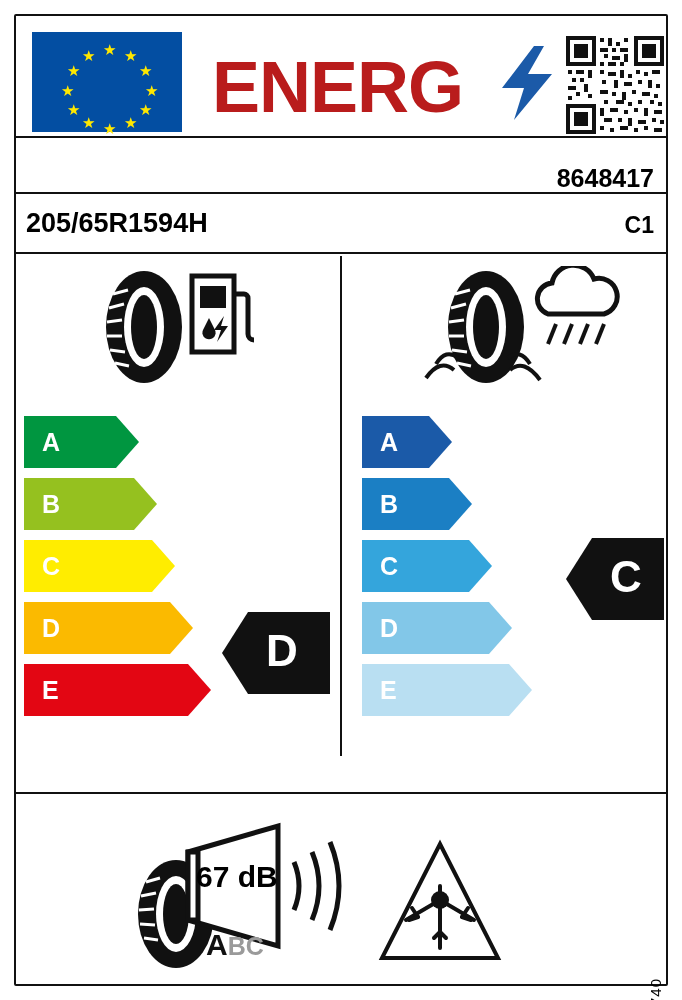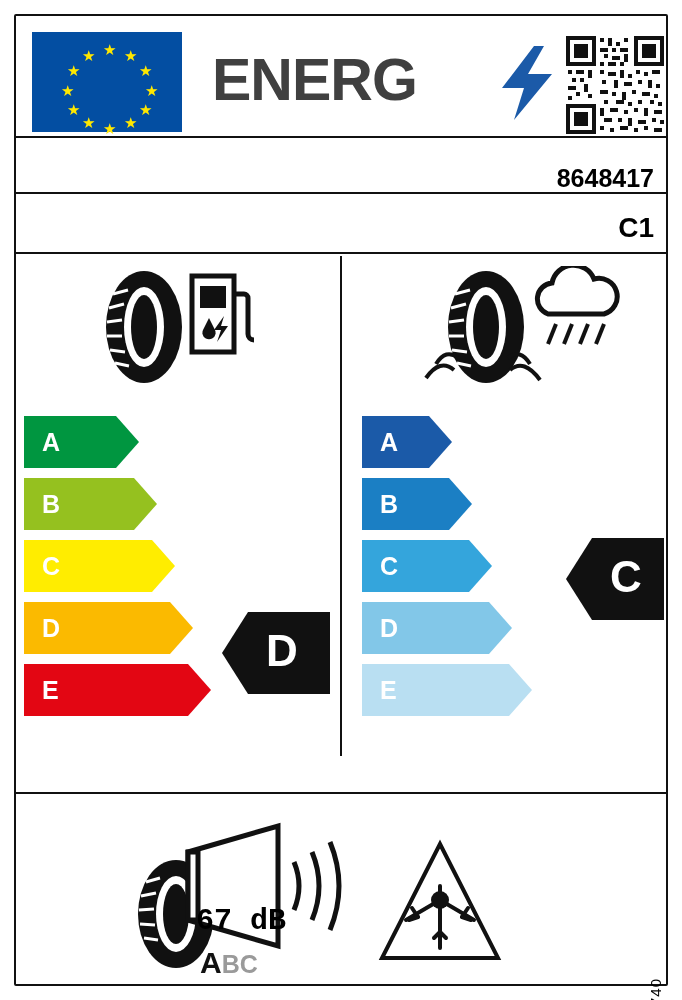--- a/index.html
+++ b/index.html
@@ -4,52 +4,52 @@
 <style>
   html,body{margin:0;padding:0;background:#ffffff;}
   body{width:682px;height:1000px;font-family:"Liberation Sans",sans-serif;color:#000;}
   .label{position:relative;width:682px;height:1000px;box-sizing:border-box;}
   .frame{position:absolute;left:14px;top:14px;width:654px;height:972px;border:2px solid #111;box-sizing:border-box;border-radius:2px;}
 
   
   .header{position:absolute;left:16px;top:16px;width:650px;height:120px;}
   .eu-flag{position:absolute;left:16px;top:16px;width:150px;height:100px;background:#034ea2;}
   .star{position:absolute;color:#ffe800;font-size:15px;line-height:15px;}
-  .energy-word{position:absolute;left:196px;top:30px;font-size:59px;font-weight:bold;letter-spacing:-1px;color:#404040;font-family:"Liberation Sans",sans-serif;}
+  .energy-word{position:absolute;left:196px;top:30px;font-size:72px;font-weight:bold;letter-spacing:-1px;color:#b91c1c;font-family:"Liberation Sans",sans-serif;}
   .bolt{position:absolute;left:484px;top:30px;width:58px;height:74px;}
   .qr{position:absolute;left:550px;top:20px;width:98px;height:98px;}
 
   
   .rule{position:absolute;background:#111;}
   .brand{position:absolute;left:28px;top:152px;font-size:25px;font-weight:bold;letter-spacing:1px;}
   .code{position:absolute;right:28px;top:164px;font-size:25px;font-weight:bold;letter-spacing:0px;}
   .size{position:absolute;left:26px;top:208px;font-size:27px;font-weight:bold;}
-  .classc{position:absolute;right:28px;top:212px;font-size:28px;font-weight:bold;}
+  .classc{position:absolute;right:28px;top:212px;font-size:23px;font-weight:bold;}
 
   
   .midsplit{position:absolute;left:340px;top:256px;width:2px;height:500px;background:#111;}
 
   .tyre{position:absolute;}
   .tyre svg{display:block;}
 
   
   .grades{position:absolute;}
   .gradeRow{position:relative;height:52px;margin-bottom:10px;}
   .bar{position:relative;height:52px;display:flex;align-items:center;box-sizing:border-box;}
   .bar span{color:#fff;font-size:25px;font-weight:bold;padding-left:18px;}
   .arrowbox{position:absolute;height:52px;}
 
   .marker{position:absolute;}
   .marker .mtxt{position:absolute;color:#fff;font-size:44px;font-weight:bold;}
 
   
   .botrule{position:absolute;left:16px;top:792px;width:650px;height:2px;background:#111;}
   .noise{position:absolute;left:128px;top:822px;width:250px;height:150px;}
-  .dbtext{position:absolute;left:196px;top:904px;font-size:30px;font-weight:bold;font-family:Liberation Mono, monospace;}
-  .abc{position:absolute;left:200px;top:928px;font-size:30px;font-weight:bold;margin-top:18px;}
+  .dbtext{position:absolute;left:196px;top:860px;font-size:30px;font-weight:bold;}
+  .abc{position:absolute;left:206px;top:928px;font-size:30px;font-weight:bold;}
   .abc .dim{color:#111;font-weight:bold;}
   .abc .light{color:#9a9a9a;font-weight:bold;font-size:25px;}
   .snow{position:absolute;left:378px;top:838px;width:125px;height:130px;}
   .daterot{position:absolute;right:18px;bottom:22px;transform-origin:right bottom;transform:rotate(-90deg) translate(0,0);font-size:15px;letter-spacing:1px;white-space:nowrap;}
 </style>
 </head>
 <body>
 
 <div class="label">
   <div class="frame"></div>
@@ -157,20 +157,21 @@
         </g>
       </svg>
     </div>
   </div>
 
   <div class="rule" style="left:16px;top:136px;width:650px;height:2px;"></div>
   <div class="rule" style="left:16px;top:192px;width:650px;height:2px;"></div>
   <div class="rule" style="left:16px;top:252px;width:650px;height:2px;"></div>
 
   <div class="code">8648417</div>
+  <div class="size">205/65R1594H</div>
   <div class="classc">C1</div>
 
   <div class="midsplit"></div>
 
   <div class="tyre" style="left:88px;top:268px;">
     <svg width="112" height="118" viewBox="0 0 112 118">
       <ellipse cx="56" cy="59" rx="38" ry="56" fill="#111"></ellipse>
       <ellipse cx="56" cy="59" rx="20" ry="40" fill="#fff"></ellipse>
       <ellipse cx="56" cy="59" rx="13" ry="32" fill="#111"></ellipse>
       <g stroke="#fff" stroke-width="3">

